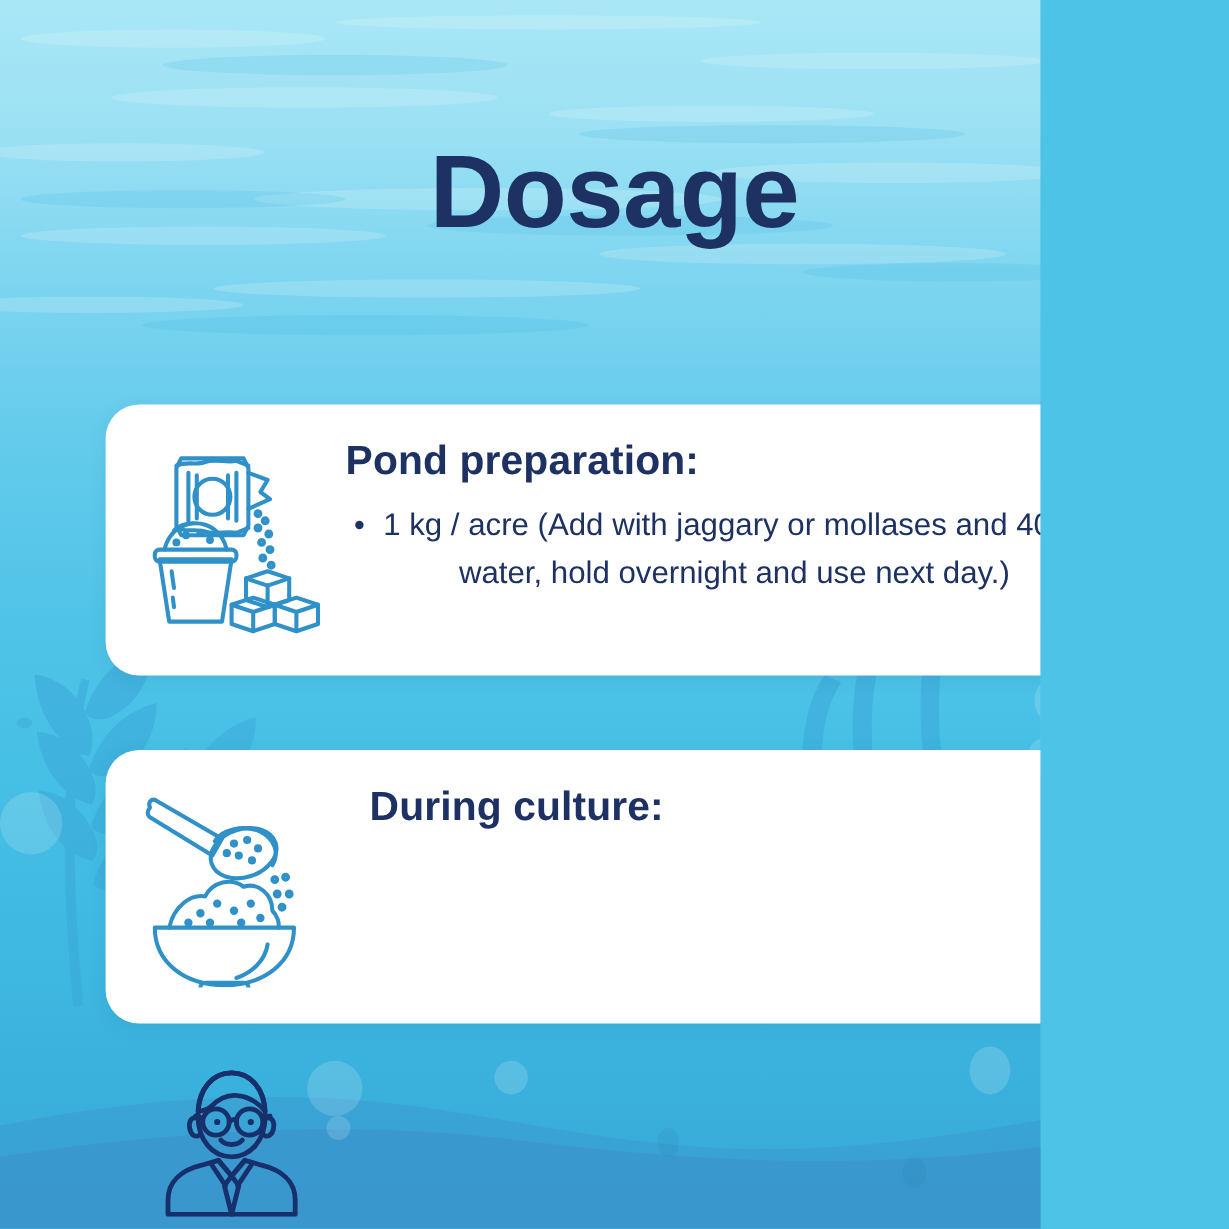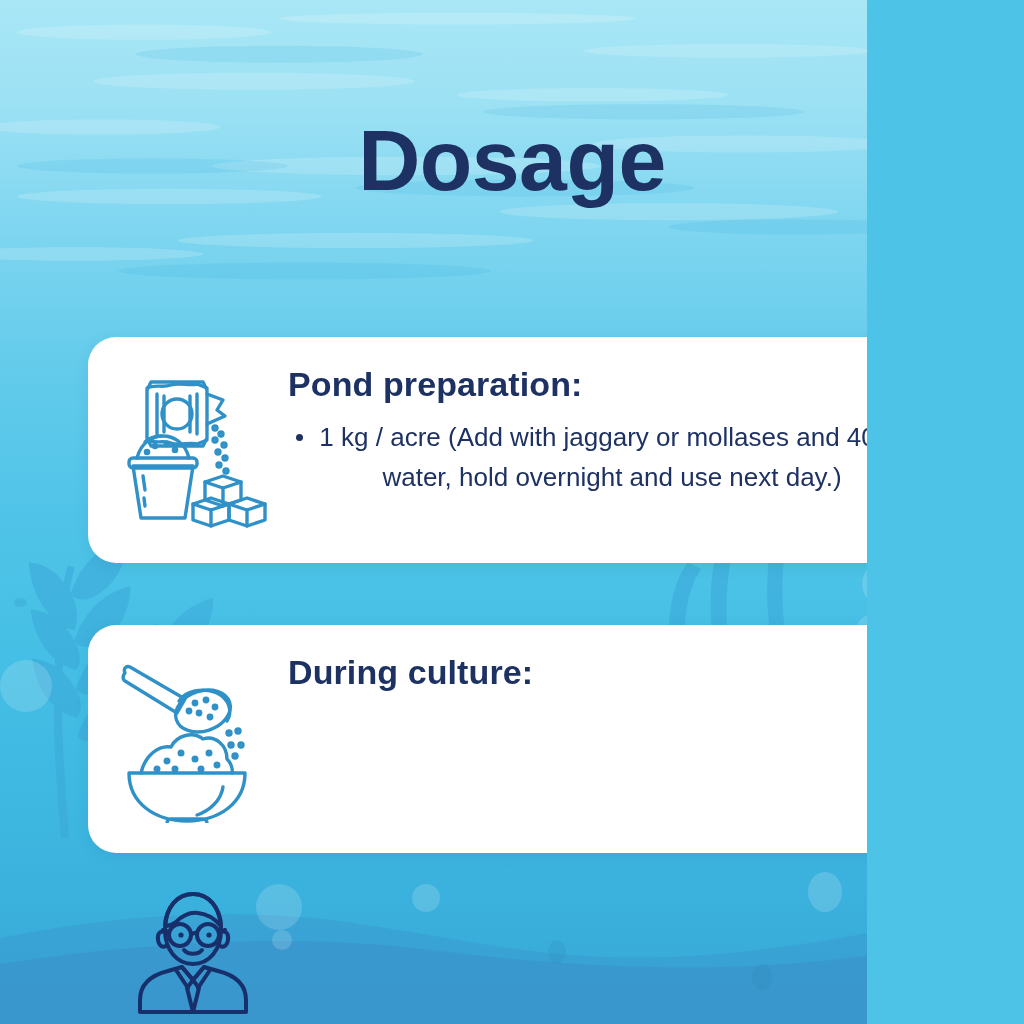--- a/index.html
+++ b/index.html
@@ -70,21 +70,21 @@
     position:absolute;
     left:88px;
     width:848px;
     background:#ffffff;
     border-radius:28px;
     display:flex;
     align-items:flex-start;
     box-shadow:0 3px 14px rgba(25,90,140,0.10);
   }
   #card-0 { top:337px; height:226px; }
-  #card-1 { top:625px; height:228px; }
+  #card-1 { top:625px; height:228px;gap:20px; }
 
   .card-icon {
     flex:0 0 200px;
     display:flex;
     align-items:center;
     justify-content:center;
     height:100%;
     padding-left:14px;
   }
   .card-body {

